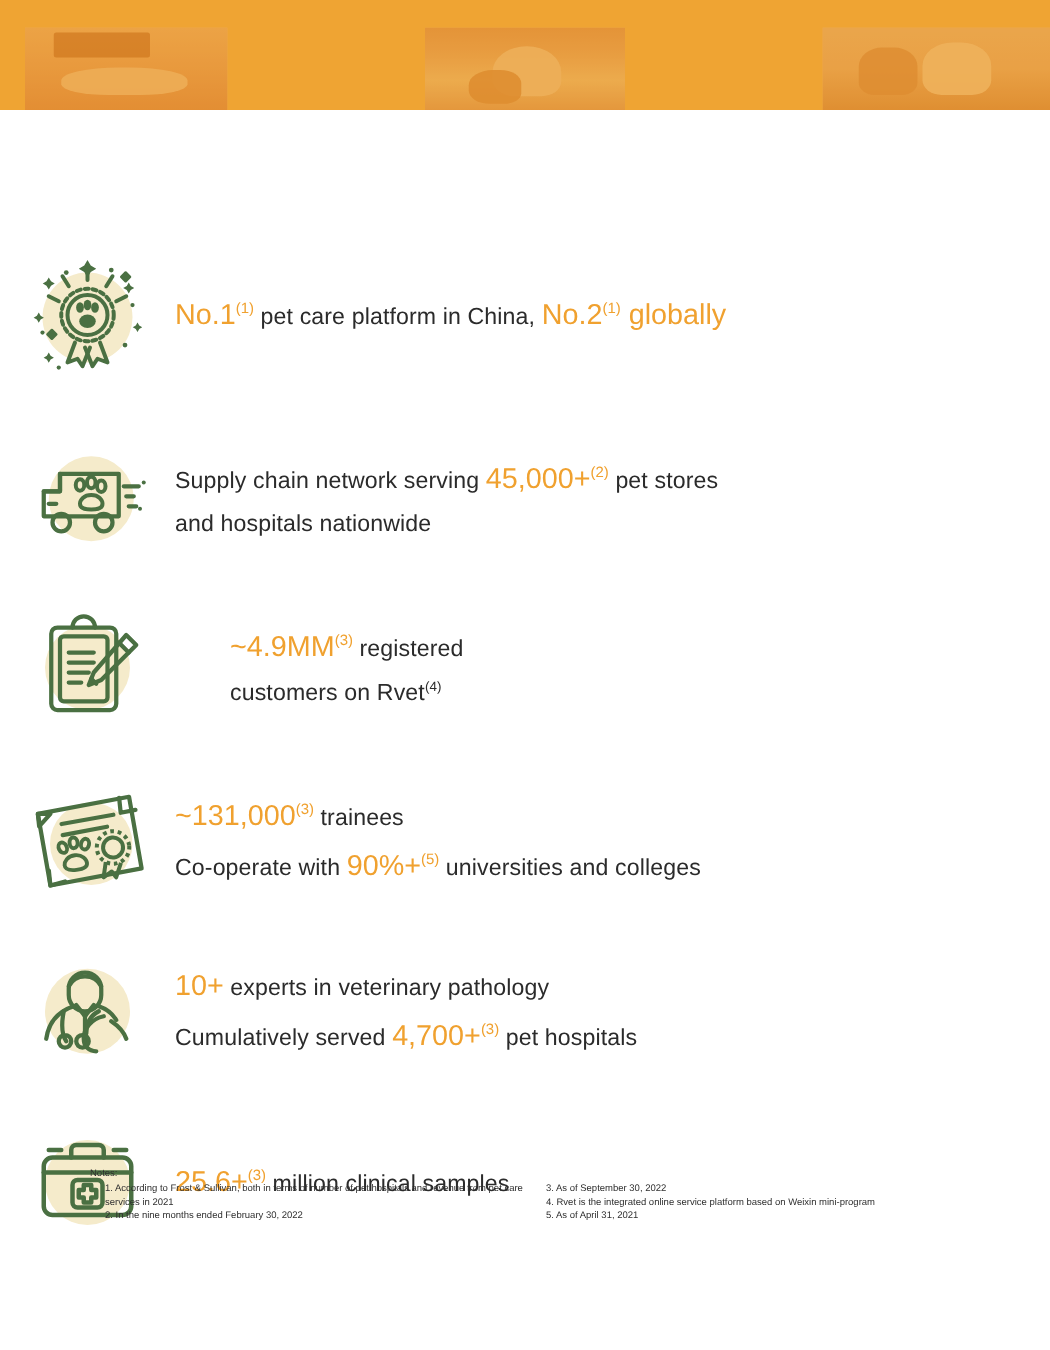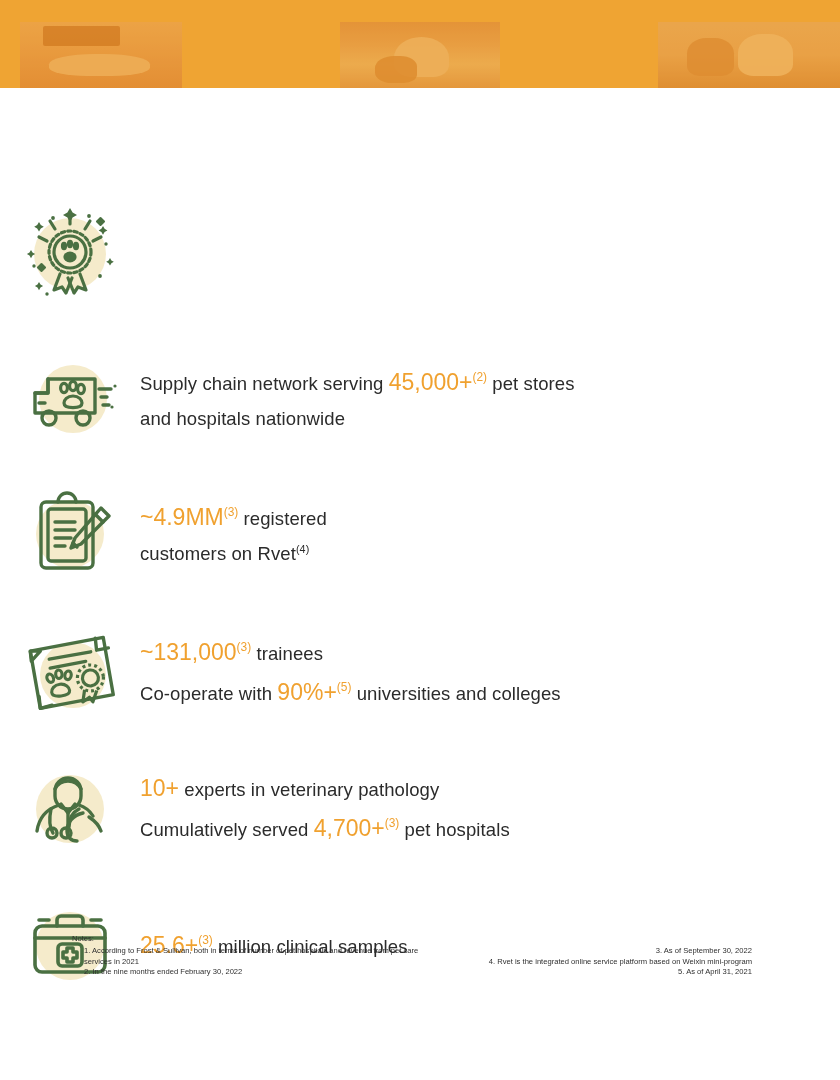--- a/index.html
+++ b/index.html
@@ -105,21 +105,21 @@
     position: absolute;
     left: 72px; top: 934px;
     width: 680px;
     font-size: 7.6px;
     line-height: 1.42;
     color: #2f2f2f;
   }
   .notes-title { margin-bottom: 1px; }
   .notes-cols { display: flex; gap: 6px; padding-left: 12px; }
   .notes-col-left { width: 352px; }
-  .notes-col-right { width: 320px; text-align: right; }
+  .notes-col-right { width: 320px; }
   .note-line { white-space: nowrap; }
   .note-wrap { white-space: normal; }
 
   
   .logo {
     position: absolute;
     left: 0; top: 994px;
     width: 840px;
     display: flex;
     justify-content: center;
@@ -202,20 +202,23 @@
               <circle cx="89" cy="42" r="1.7"></circle>
                 <circle cx="17" cy="64" r="1.7"></circle>
               <circle cx="83" cy="74" r="1.9"></circle>
                 <circle cx="30" cy="92" r="1.7"></circle>
               <rect x="80" y="16" width="7" height="7" rx="1" transform="rotate(45 83.5 19.5)"></rect>
               <rect x="21" y="62" width="7" height="7" rx="1" transform="rotate(45 24.5 65.5)"></rect>
             </g>
           </svg>
         </div>
       </div>
+      <div class="row-text">
+        <div class="line"><span class="hl">No.1<sup>(1)</sup></span><span> pet care platform in China, </span><span class="hl">No.2<sup>(1)</sup></span><span class="hl"> globally</span></div>
+      </div>
     </div>
 
     <div class="row" style="top:258px;height:106px;">
       <div class="icon-wrap">
         <div class="icon-box">
           <svg viewBox="0 0 106 100">
             <circle cx="56" cy="50" r="34" fill="#F5EBCB"></circle>
             <g fill="none" stroke="#4A7042" stroke-width="3.4" stroke-linecap="round" stroke-linejoin="round">
               <path d="M31 30 L78 30 L78 64 L18 64 L18 44 L31 44 Z"></path>
               <path d="M18 44 L31 44 L31 30"></path>
@@ -236,21 +239,21 @@
             </g>
           </svg>
         </div>
       </div>
       <div class="row-text">
         <div class="line"><span>Supply chain network serving </span><span class="hl">45,000+<sup>(2)</sup></span><span> pet stores</span></div>
         <div class="line"><span>and hospitals nationwide</span></div>
       </div>
     </div>
 
-    <div class="row" style="top:394px;height:104px;">
+    <div class="row" style="top:394px;height:104px;gap:44px;">
       <div class="icon-wrap">
         <div class="icon-box">
           <svg viewBox="0 0 106 100">
             <circle cx="53" cy="50" r="34" fill="#F5EBCB"></circle>
             <g fill="none" stroke="#4A7042" stroke-width="3.4" stroke-linecap="round" stroke-linejoin="round">
               <rect x="24" y="18" width="52" height="66" rx="5"></rect>
               <rect x="31" y="25" width="38" height="52" rx="3"></rect>
               <path d="M41 18 a9 9 0 0 1 18 0"></path>
               <path d="M38 38 L58 38 M38 46 L58 46 M38 54 L54 54 M38 62 L48 62"></path>
               <path d="M84 24 L92 32 L64 60 L54 64 L58 54 Z"></path>

